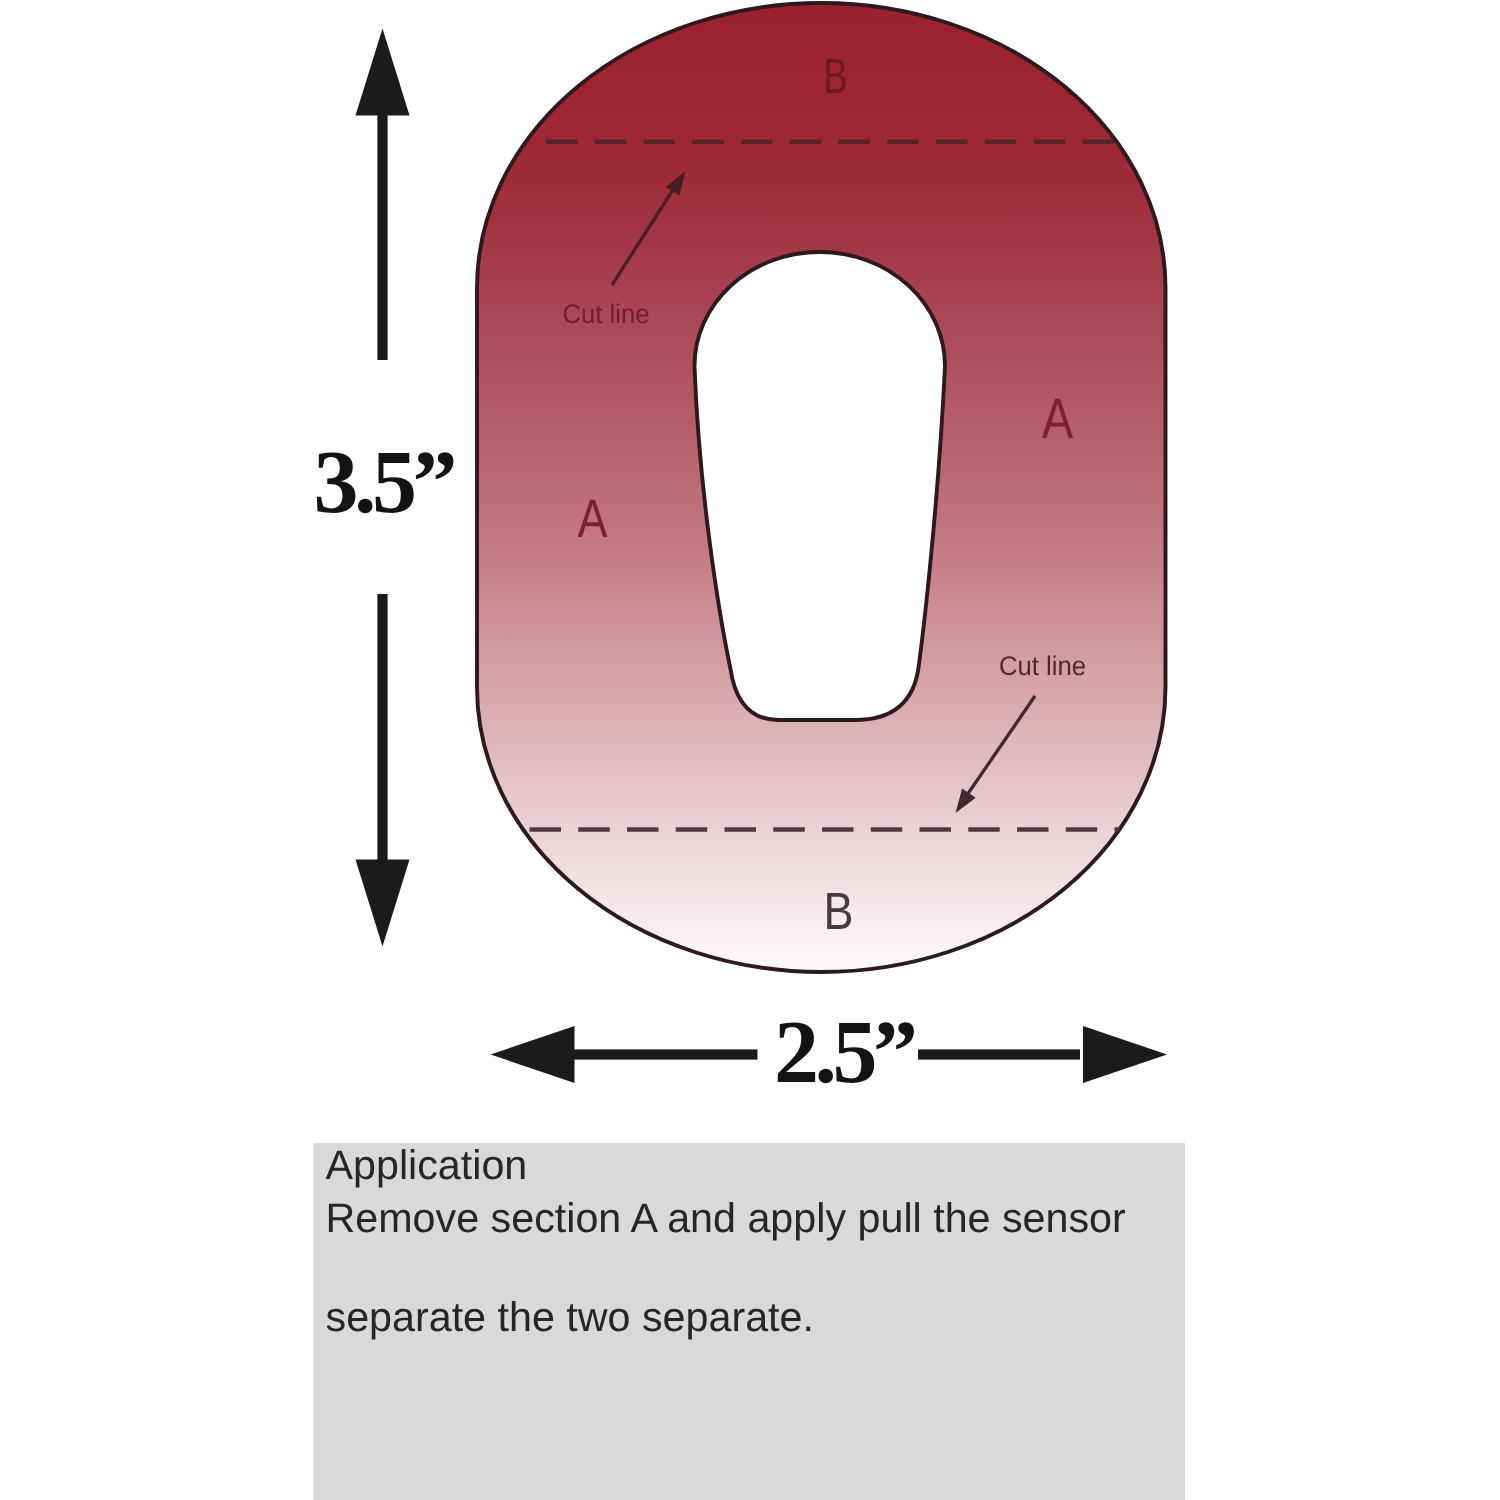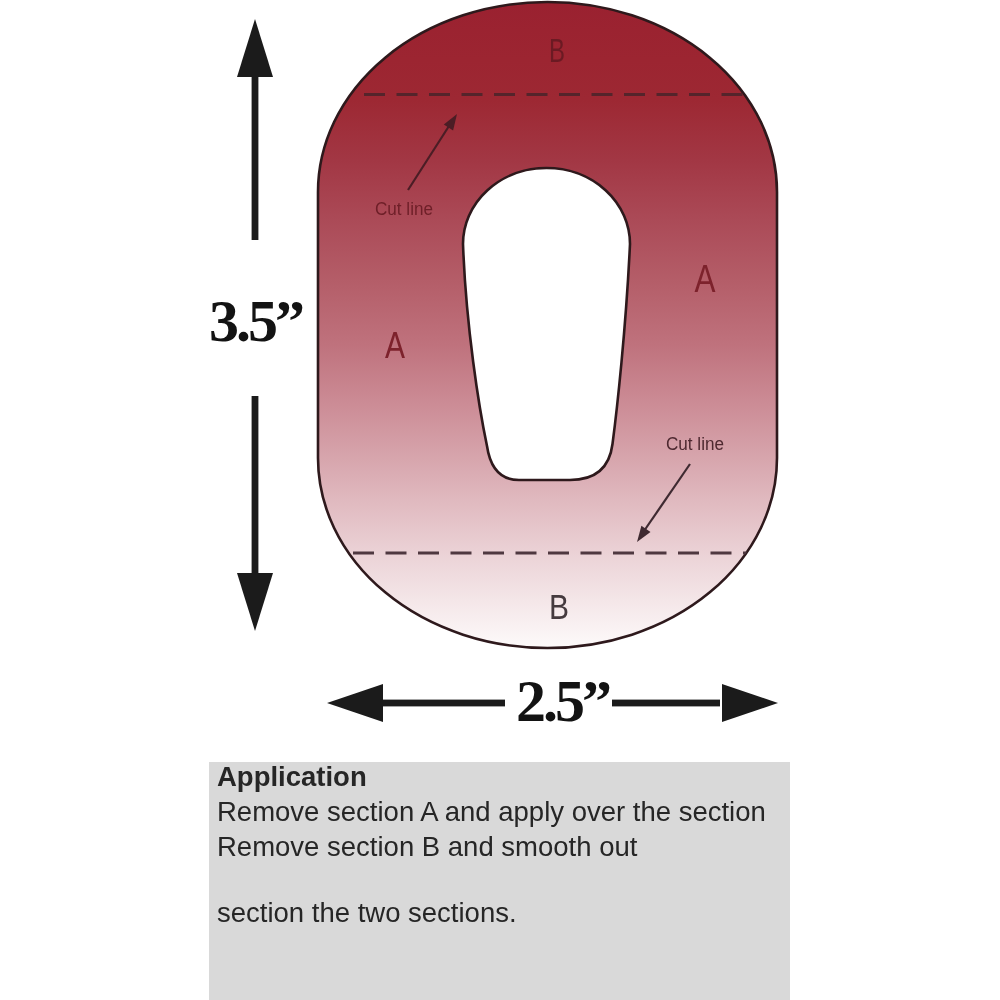--- a/index.html
+++ b/index.html
@@ -1,20 +1,20 @@
 <!DOCTYPE html>
 <html><head>
 <meta charset="utf-8">
 <style>
 html,body{margin:0;padding:0;width:1000px;height:1000px;background:#ffffff;
 font-family:"Liberation Sans",sans-serif;overflow:hidden;}
 #stage{position:relative;width:1000px;height:1000px;}
 #graybox{position:absolute;left:209px;top:762px;width:581px;height:238px;background:#d9d9d9;}
 #blocktext{position:absolute;left:217px;top:759px;font-size:27.5px;line-height:35px;color:#262626;}
-#blocktext .bold{font-weight:bold;}
+#blocktext .bold{font-weight:normal;}
 </style>
 </head>
 <body>
 <div id="stage">
 <svg width="1000" height="1000" viewBox="0 0 1000 1000" style="position:absolute;left:0;top:0">
   <defs>
     <linearGradient id="grad" x1="0" y1="2" x2="0" y2="648" gradientUnits="userSpaceOnUse">
       <stop offset="0" stop-color="#9a2130"></stop>
       <stop offset="0.09" stop-color="#9c2531"></stop>
       <stop offset="0.152" stop-color="#9d2833"></stop>
@@ -70,18 +70,17 @@
   <polygon points="327,703 383,684 383,722" fill="#1b1b1b"></polygon>
   <rect x="380" y="699.6" width="125" height="6.8" fill="#1b1b1b"></rect>
   <rect x="612" y="699.6" width="108" height="6.8" fill="#1b1b1b"></rect>
   <polygon points="778,703 722,684 722,722" fill="#1b1b1b"></polygon>
   <text x="516" y="721" font-size="60" font-weight="bold" letter-spacing="-3" font-family="Liberation Serif, serif" fill="#131313">2.5”</text>
 </svg>
 
 <div id="graybox"></div>
 <div id="blocktext">
   <div class="bold">Application</div>
-  <div>Remove section A and apply over the section</div>
-  <div>Remove section B and smooth out</div>
+  <div>Remove section A and apply pull the sensor</div>
   <div style="height:31px"></div>
-  <div>section the two sections.</div>
+  <div>separate the two separate.</div>
 </div>
 </div>
 
 </body></html>

